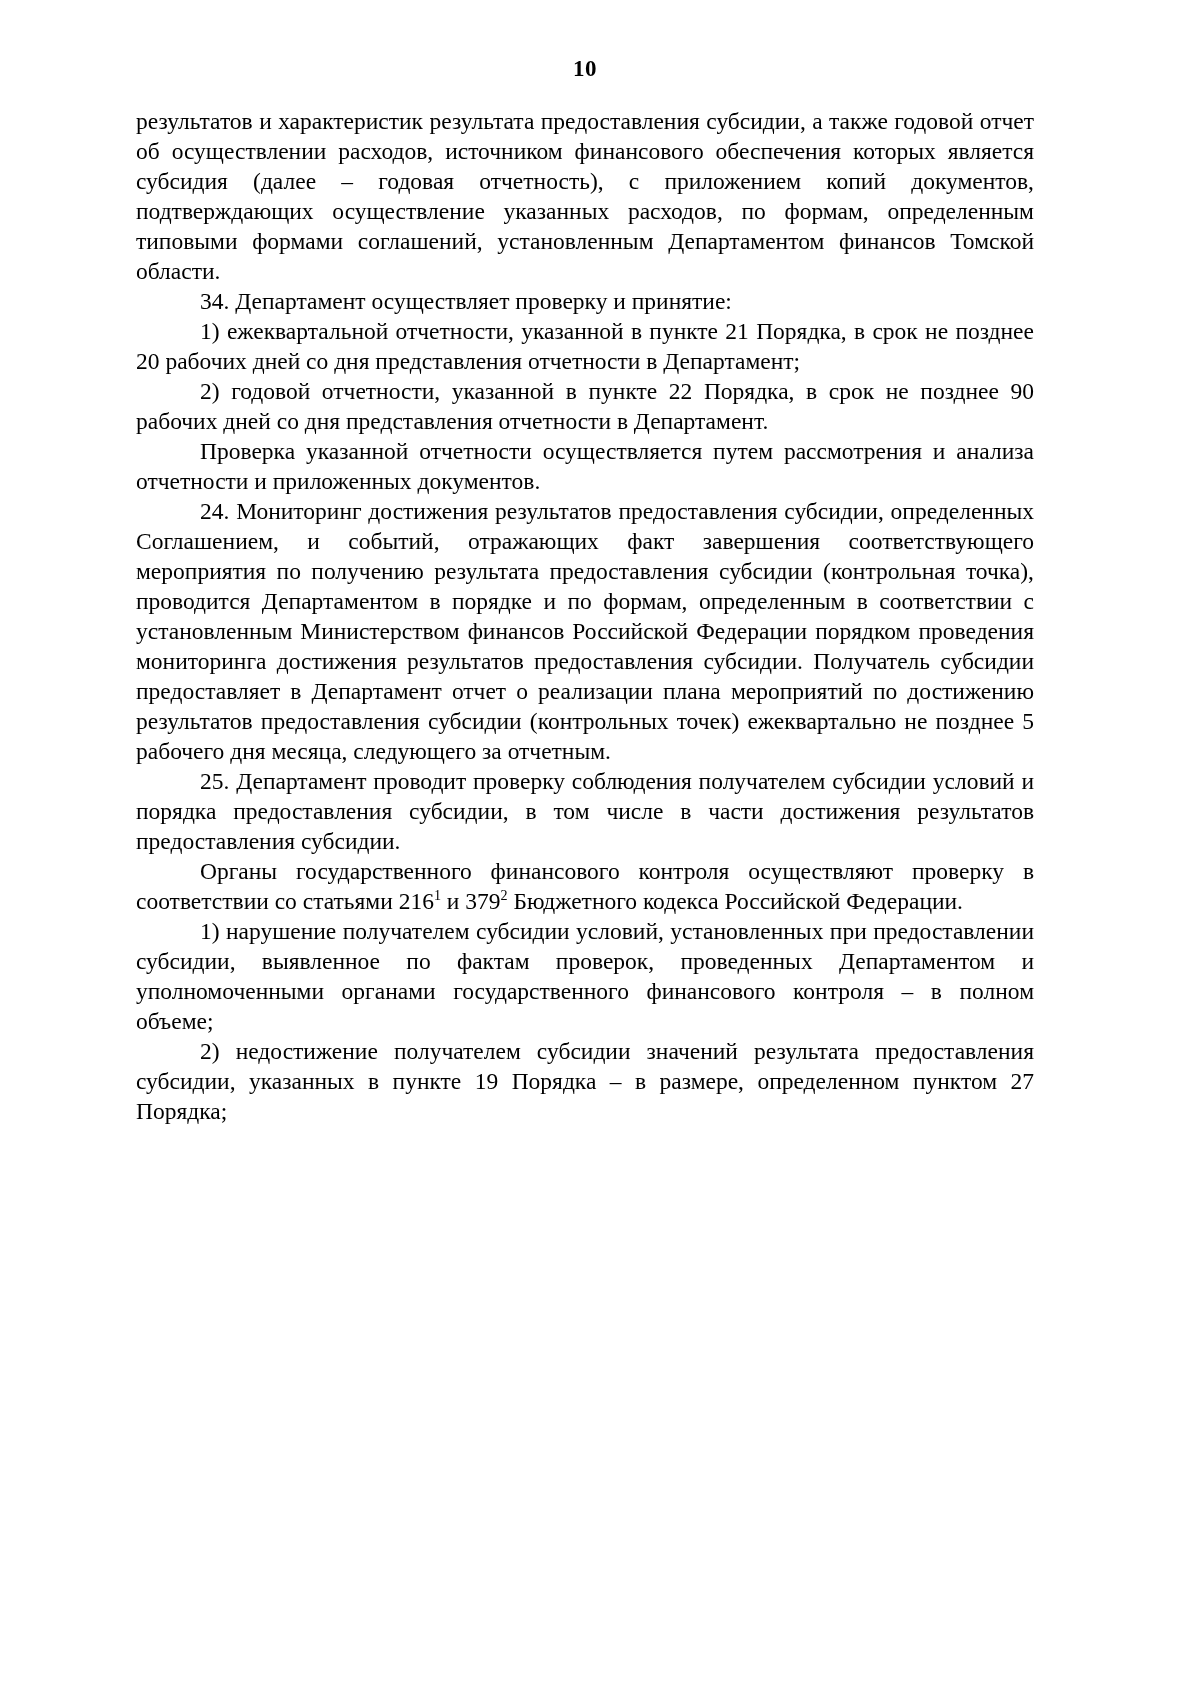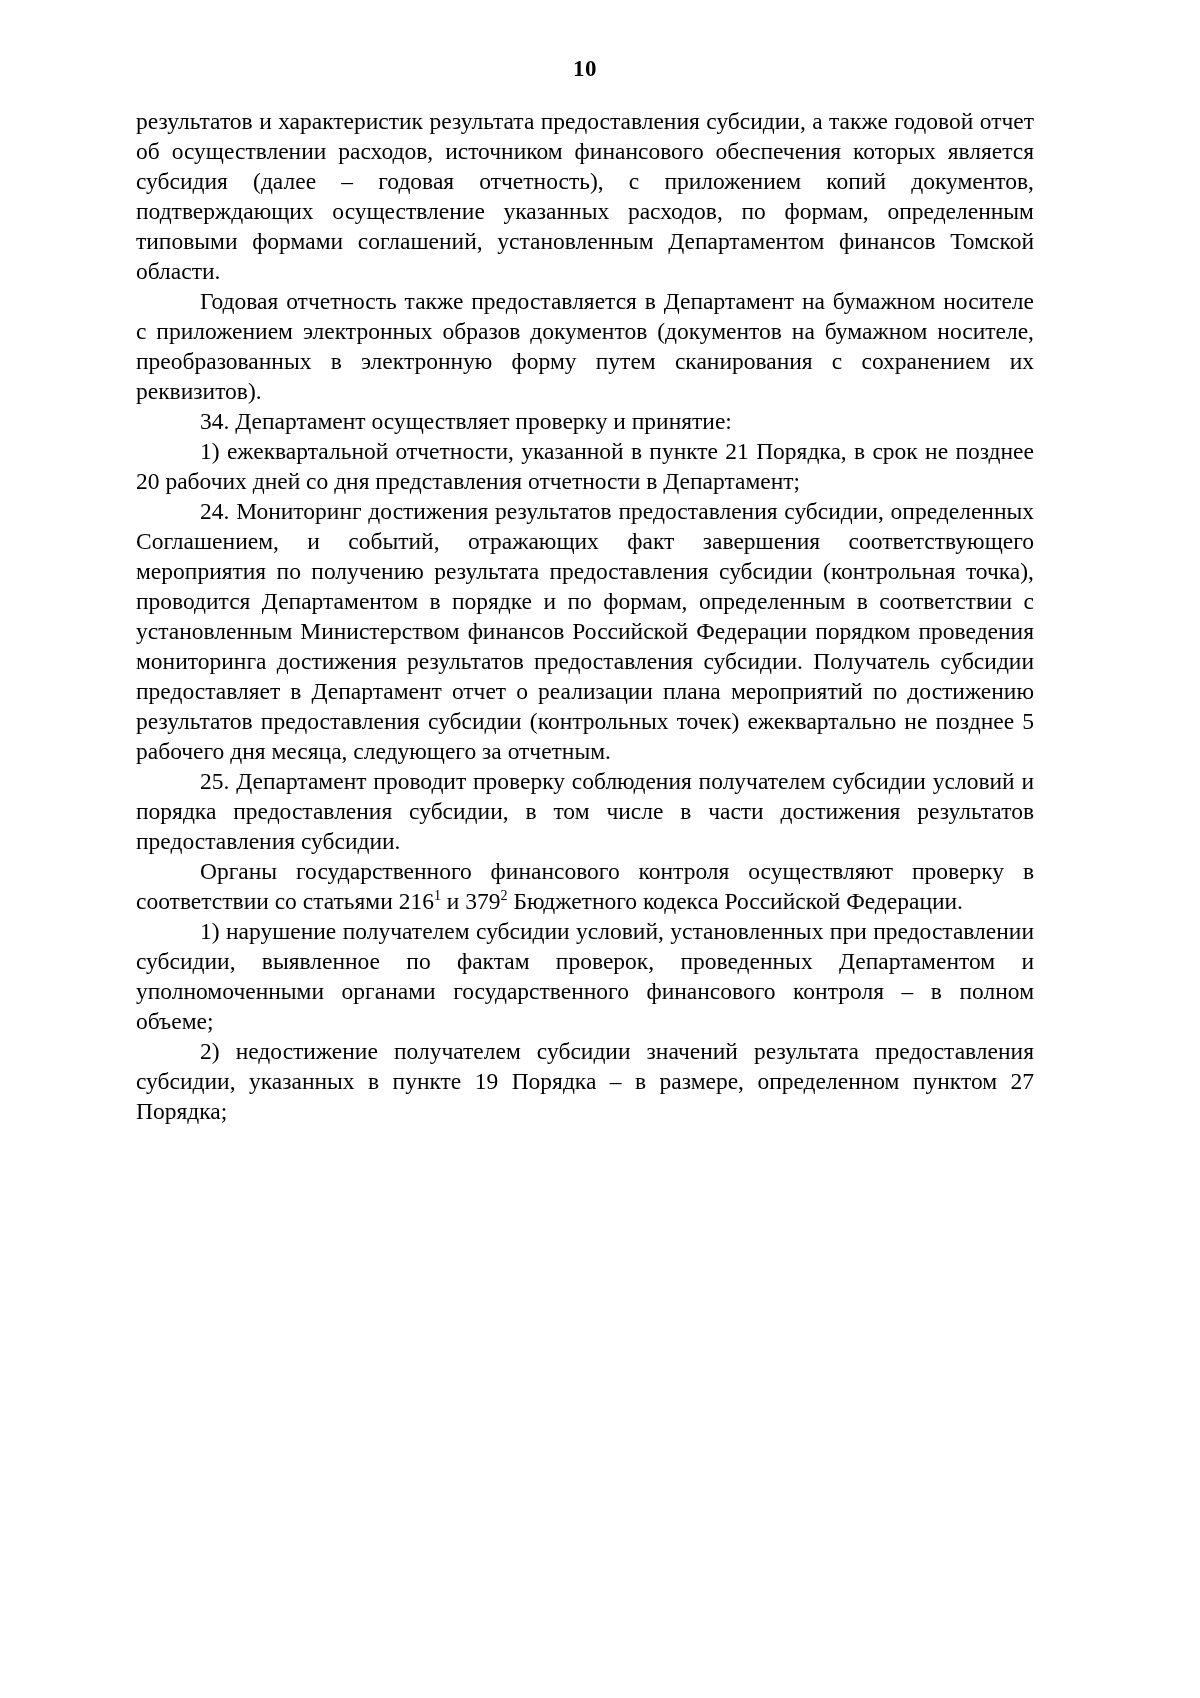--- a/index.html
+++ b/index.html
@@ -55,22 +55,23 @@
 </head>
 <body>
 
 <div class="page">
   <header class="page-header">
     <span class="page-number">10</span>
   </header>
 
   <main class="doc-body">
     <p class="para first">результатов и характеристик результата предоставления субсидии, а также годовой отчет об осуществлении расходов, источником финансового обеспечения которых является субсидия (далее – годовая отчетность), с приложением копий документов, подтверждающих осуществление указанных расходов, по формам, определенным типовыми формами соглашений, установленным Департаментом финансов Томской области.</p>
-    <p class="para">Годовая отчетность также предоставляется в Департамент на бумажном носителе с приложением электронных образов документов (документов на бумажном носителе, преобразованных в электронную форму путем сканирования с сохранением их реквизитов).</p>
     <p class="para">34. Департамент осуществляет проверку и принятие:</p>
     <p class="para">1) ежеквартальной отчетности, указанной в пункте 21 Порядка, в срок не позднее 20 рабочих дней со дня представления отчетности в Департамент;</p>
+    <p class="para">2) годовой отчетности, указанной в пункте 22 Порядка, в срок не позднее 90 рабочих дней со дня представления отчетности в Департамент.</p>
+    <p class="para">Проверка указанной отчетности осуществляется путем рассмотрения и анализа отчетности и приложенных документов.</p>
     <p class="para">24. Мониторинг достижения результатов предоставления субсидии, определенных Соглашением, и событий, отражающих факт завершения соответствующего мероприятия по получению результата предоставления субсидии (контрольная точка), проводится Департаментом в порядке и по формам, определенным в соответствии с установленным Министерством финансов Российской Федерации порядком проведения мониторинга достижения результатов предоставления субсидии. Получатель субсидии предоставляет в Департамент отчет о реализации плана мероприятий по достижению результатов предоставления субсидии (контрольных точек) ежеквартально не позднее 5 рабочего дня месяца, следующего за отчетным.</p>
     <p class="para">25. Департамент проводит проверку соблюдения получателем субсидии условий и порядка предоставления субсидии, в том числе в части достижения результатов предоставления субсидии.</p>
     <p class="para"><span>Органы государственного финансового контроля осуществляют проверку в соответствии со статьями 216</span><sup>1</sup><span> и 379</span><sup>2</sup><span> Бюджетного кодекса Российской Федерации.</span></p>
     <p class="para">1) нарушение получателем субсидии условий, установленных при предоставлении субсидии, выявленное по фактам проверок, проведенных Департаментом и уполномоченными органами государственного финансового контроля – в полном объеме;</p>
     <p class="para">2) недостижение получателем субсидии значений результата предоставления субсидии, указанных в пункте 19 Порядка – в размере, определенном пунктом 27 Порядка;</p>
   </main>
 </div>
 
 </body></html>

